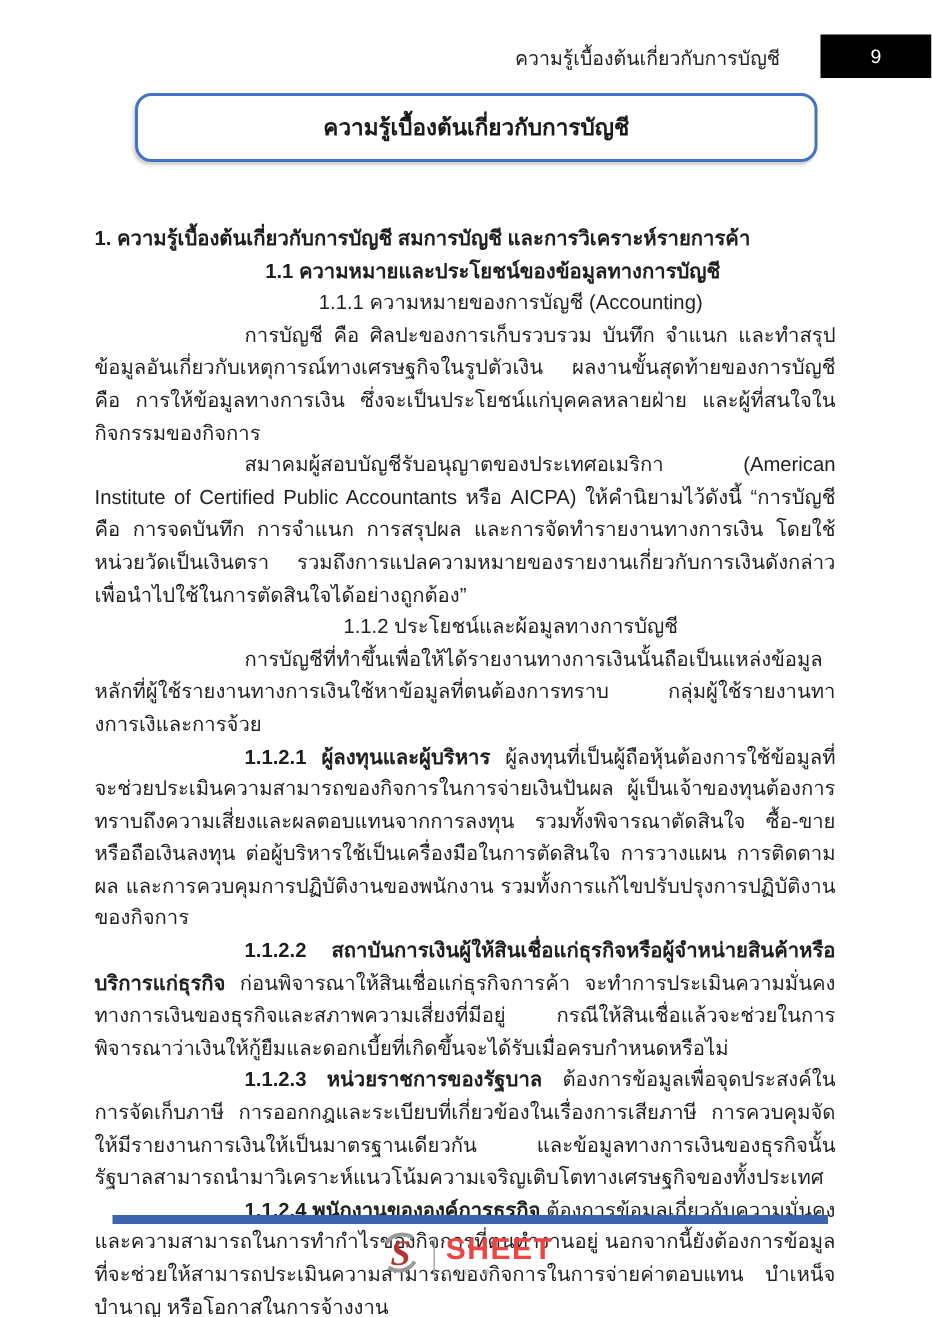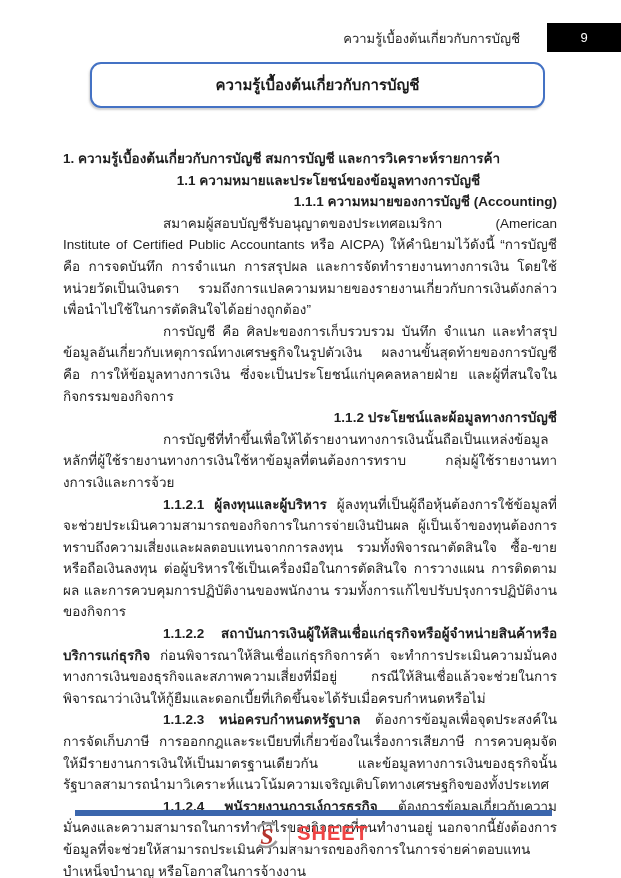--- a/index.html
+++ b/index.html
@@ -39,21 +39,21 @@
 
   
   .doc-content {
     position: absolute; top: 148px; left: 63px; right: 64px;
     font-size: 13.5px; line-height: 21.6px;
     text-align: justify;
   }
   .doc-content p { margin: 0; }
   .blk.h1 { font-weight: bold; text-align: left; }
   .blk.h2 { font-weight: bold; padding-left: 37px; text-align: center; }
-  .blk.h3 { font-weight: bold; padding-left: 61px; text-align: right; }
+  .blk.h3 { font-weight: normal; padding-left: 61px; text-align: center; }
   .blk.para { text-indent: 100px; }
   .blk.item { text-indent: 100px; }
   .blk .lead { font-weight: bold; }
 
   
   .footer-bar {
     position: absolute; left: 75px; right: 69px; top: 810px; height: 6px;
     background: #3b66ad;
   }
   .footer-logo {
@@ -80,28 +80,28 @@
 
 <div class="title-box">
   <span class="title-text">ความรู้เบื้องต้นเกี่ยวกับการบัญชี</span>
 </div>
 
 <div class="doc-content">
   <div>
       <p class="blk h1">1. ความรู้เบื้องต้นเกี่ยวกับการบัญชี สมการบัญชี และการวิเคราะห์รายการค้า</p>
       <p class="blk h2">1.1 ความหมายและประโยชน์ของข้อมูลทางการบัญชี</p>
       <p class="blk h3">1.1.1 ความหมายของการบัญชี (Accounting)</p>
+      <p class="blk para">การบัญชี คือ ศิลปะของการเก็บรวบรวม บันทึก จำแนก และทำสรุปข้อมูลอันเกี่ยวกับเหตุการณ์ทางเศรษฐกิจในรูปตัวเงิน ผลงานขั้นสุดท้ายของการบัญชี คือ การให้ข้อมูลทางการเงิน ซึ่งจะเป็นประโยชน์แก่บุคคลหลายฝ่าย และผู้ที่สนใจในกิจกรรมของกิจการ</p>
       <p class="blk para">สมาคมผู้สอบบัญชีรับอนุญาตของประเทศอเมริกา (American Institute of Certified Public Accountants หรือ AICPA) ให้คำนิยามไว้ดังนี้ “การบัญชี คือ การจดบันทึก การจำแนก การสรุปผล และการจัดทำรายงานทางการเงิน โดยใช้หน่วยวัดเป็นเงินตรา รวมถึงการแปลความหมายของรายงานเกี่ยวกับการเงินดังกล่าว เพื่อนำไปใช้ในการตัดสินใจได้อย่างถูกต้อง”</p>
-      <p class="blk para">การบัญชี คือ ศิลปะของการเก็บรวบรวม บันทึก จำแนก และทำสรุปข้อมูลอันเกี่ยวกับเหตุการณ์ทางเศรษฐกิจในรูปตัวเงิน ผลงานขั้นสุดท้ายของการบัญชี คือ การให้ข้อมูลทางการเงิน ซึ่งจะเป็นประโยชน์แก่บุคคลหลายฝ่าย และผู้ที่สนใจในกิจกรรมของกิจการ</p>
       <p class="blk h3">1.1.2 ประโยชน์และผ้อมูลทางการบัญชี</p>
       <p class="blk para">การบัญชีที่ทำขึ้นเพื่อให้ได้รายงานทางการเงินนั้นถือเป็นแหล่งข้อมูลหลักที่ผู้ใช้รายงานทางการเงินใช้หาข้อมูลที่ตนต้องการทราบ กลุ่มผู้ใช้รายงานทางการเงิและการจ้วย</p>
       <p class="blk item"><span class="lead">1.1.2.1 ผู้ลงทุนและผู้บริหาร </span>ผู้ลงทุนที่เป็นผู้ถือหุ้นต้องการใช้ข้อมูลที่จะช่วยประเมินความสามารถของกิจการในการจ่ายเงินปันผล ผู้เป็นเจ้าของทุนต้องการทราบถึงความเสี่ยงและผลตอบแทนจากการลงทุน รวมทั้งพิจารณาตัดสินใจ ซื้อ-ขาย หรือถือเงินลงทุน ต่อผู้บริหารใช้เป็นเครื่องมือในการตัดสินใจ การวางแผน การติดตามผล และการควบคุมการปฏิบัติงานของพนักงาน รวมทั้งการแก้ไขปรับปรุงการปฏิบัติงานของกิจการ</p>
       <p class="blk item"><span class="lead">1.1.2.2 สถาบันการเงินผู้ให้สินเชื่อแก่ธุรกิจหรือผู้จำหน่ายสินค้าหรือบริการแก่ธุรกิจ </span>ก่อนพิจารณาให้สินเชื่อแก่ธุรกิจการค้า จะทำการประเมินความมั่นคงทางการเงินของธุรกิจและสภาพความเสี่ยงที่มีอยู่ กรณีให้สินเชื่อแล้วจะช่วยในการพิจารณาว่าเงินให้กู้ยืมและดอกเบี้ยที่เกิดขึ้นจะได้รับเมื่อครบกำหนดหรือไม่</p>
-      <p class="blk item"><span class="lead">1.1.2.3 หน่อครบกำหนดหรัฐบาล </span>ต้องการข้อมูลเพื่อจุดประสงค์ในการจัดเก็บภาษี การออกกฎและระเบียบที่เกี่ยวข้องในเรื่องการเสียภาษี การควบคุมจัดให้มีรายงานการเงินให้เป็นมาตรฐานเดียวกัน และข้อมูลทางการเงินของธุรกิจนั้นรัฐบาลสามารถนำมาวิเคราะห์แนวโน้มความเจริญเติบโตทางเศรษฐกิจของทั้งประเทศ</p>
-      <p class="blk item"><span class="lead">1.1.2.4 พนัรายงานการเง์การธุรกิจ </span>ต้องการข้อมูลเกี่ยวกับความมั่นคงและความสามารถในการทำกำไรของกิจการที่ตนทำงานอยู่ นอกจากนี้ยังต้องการข้อมูลที่จะช่วยให้สามารถประเมินความสามารถของกิจการในการจ่ายค่าตอบแทน บำเหน็จบำนาญ หรือโอกาสในการจ้างงาน</p>
+      <p class="blk item"><span class="lead">1.1.2.3 หน่วยราชการของรัฐบาล </span>ต้องการข้อมูลเพื่อจุดประสงค์ในการจัดเก็บภาษี การออกกฎและระเบียบที่เกี่ยวข้องในเรื่องการเสียภาษี การควบคุมจัดให้มีรายงานการเงินให้เป็นมาตรฐานเดียวกัน และข้อมูลทางการเงินของธุรกิจนั้นรัฐบาลสามารถนำมาวิเคราะห์แนวโน้มความเจริญเติบโตทางเศรษฐกิจของทั้งประเทศ</p>
+      <p class="blk item"><span class="lead">1.1.2.4 พนักงานขององค์การธุรกิจ </span>ต้องการข้อมูลเกี่ยวกับความมั่นคงและความสามารถในการทำกำไรของกิจการที่ตนทำงานอยู่ นอกจากนี้ยังต้องการข้อมูลที่จะช่วยให้สามารถประเมินความสามารถของกิจการในการจ่ายค่าตอบแทน บำเหน็จบำนาญ หรือโอกาสในการจ้างงาน</p>
     </div>
 </div>
 
 <div class="footer-bar"></div>
 
 <div class="footer-logo">
   <span>
     <svg width="30" height="30" viewBox="0 0 30 30" aria-hidden="true">
       <path d="M23 5 A 12.5 12.5 0 0 0 5.5 9" stroke="#9a9a9a" stroke-width="2.6" fill="none"></path>
       <path d="M7 25 A 12.5 12.5 0 0 0 24.5 21" stroke="#9a9a9a" stroke-width="2.6" fill="none"></path>

